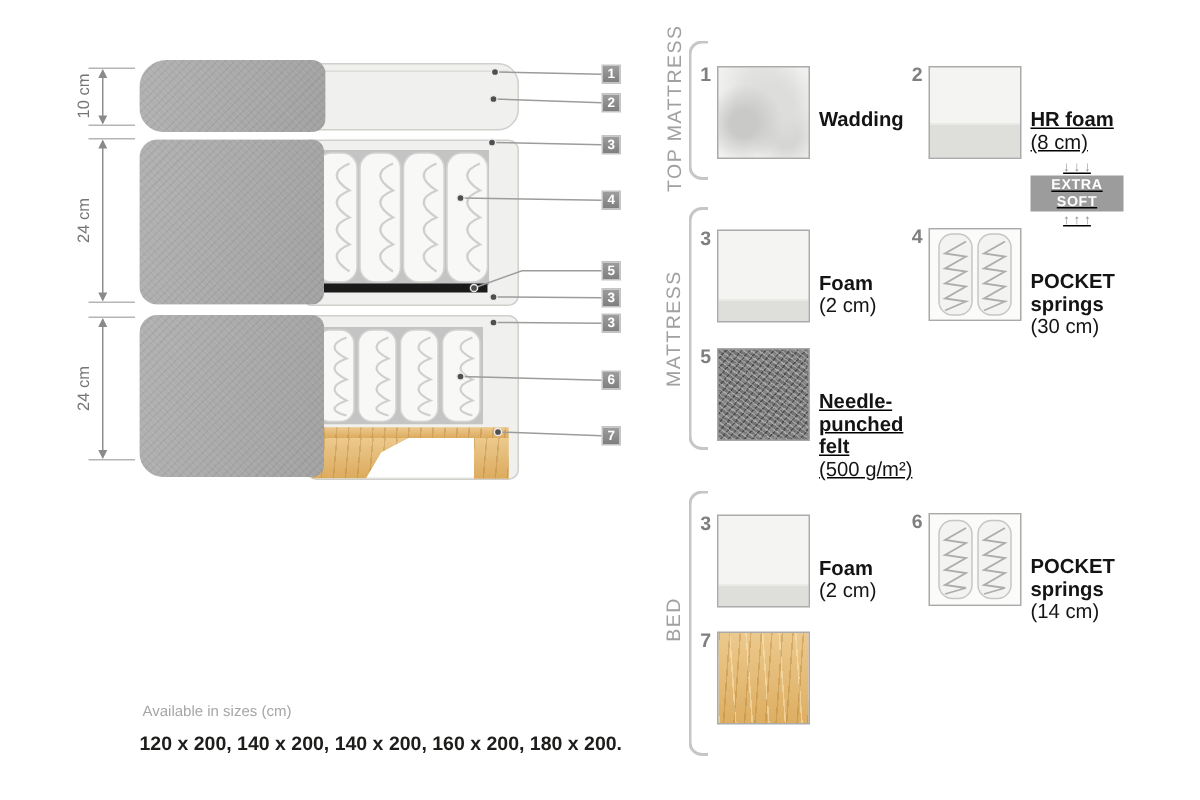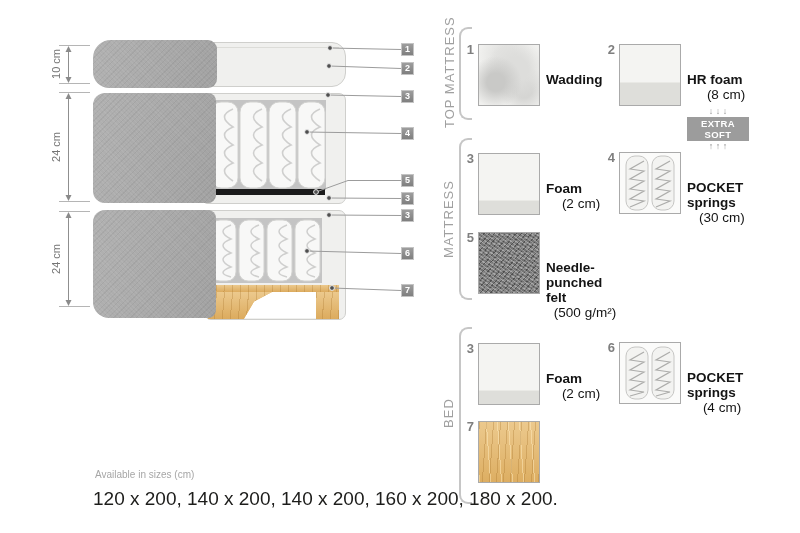--- a/index.html
+++ b/index.html
@@ -64,23 +64,23 @@
   .num{
     width:14px;text-align:right;margin-right:4px;margin-top:-2px;
     font-size:13px;font-weight:bold;color:#7f7f7f;flex:0 0 auto;
   }
   .swatch{
     width:60px;height:60px;border:1px solid #aaa;box-sizing:content-box;
     flex:0 0 auto;position:relative;overflow:hidden;background:#fff;
   }
   .cap{margin-left:6px;width:70px;margin-top:28px;}
   .cap.wide{width:130px;}
-  .cap.mid{width:78px;}
+  .cap.mid{width:78px;text-decoration:underline;}
   .nm{font-size:13.5px;font-weight:bold;color:#141414;line-height:15px;}
-  .dt{font-size:13.5px;color:#141414;line-height:15px;white-space:pre-wrap;text-align:center;}
+  .dt{font-size:13.5px;color:#141414;line-height:15px;white-space:pre-wrap;}
   .arrows{width:62px;text-align:center;font-size:9px;color:#8f8f8f;line-height:9px;margin-top:5px;}
   .arrows.up{margin-top:1px;}
   .badge{
     width:58px;margin-top:1px;text-align:center;
     background:#9c9c9c;color:#fff;font-size:9.5px;font-weight:bold;
     letter-spacing:.4px;padding:1px 2px;
   }
 
   
   .sw-wadding{
@@ -102,21 +102,21 @@
   }
   .sw-wood{
     background:
       repeating-linear-gradient(94deg, rgba(166,115,42,.32) 0 1px, transparent 1px 7px),
       repeating-linear-gradient(86deg, rgba(255,235,190,.5) 0 1px, transparent 1px 11px),
       linear-gradient(180deg,#ecc98d 0,#ddae62 100%);
   }
 
   
   .avail{position:absolute;font-size:10px;color:#a6a6a6;}
-  .sizes{position:absolute;font-size:19px;font-weight:normal;color:#1d1d1b;}
+  .sizes{position:absolute;font-size:13px;font-weight:bold;color:#1d1d1b;}
 </style>
 </head>
 <body>
 
 <div id="stage">
 
   <div class="abs interior" style="left:205px;top:42px;width:139px;height:43px;border-radius:4px 14px 14px 4px;">
     <div class="hairline" style="left:4px;top:4px;right:6px;"></div>
   </div>
   <div class="abs fabric" style="left:93px;top:40px;width:124px;height:48px;border-radius:18px 9px 9px 16px;"></div>
@@ -316,21 +316,21 @@
           <rect x="32" y="4" width="22" height="52" rx="9"></rect>
         </g>
         <g fill="none" stroke="#adadab" stroke-width="1.2">
           <path d="M24,9 L10,17 L24,19 L10,27 L24,29 L10,37 L24,39 L10,47 L24,49 L10,53"></path>
           <path d="M50,9 L36,17 L50,19 L36,27 L50,29 L36,37 L50,39 L36,47 L50,49 L36,53"></path>
         </g>
       </svg>
     </div>
     <div class="cap">
       <div class="nm">POCKET springs</div>
-      <div class="dt">(4 cm)</div>
+      <div class="dt">(14 cm)</div>
     </div>
   </div>
 
   <div class="li" style="left:460px;top:421px;">
     <span class="num">7</span>
     <div class="swatch sw-wood"></div>
   </div>
 
   <div class="avail" style="left:95px;top:469px;">Available in sizes (cm)</div>
   <div class="sizes" style="left:93px;top:488px;">120 x 200, 140 x 200, 140 x 200, 160 x 200, 180 x 200.</div>

